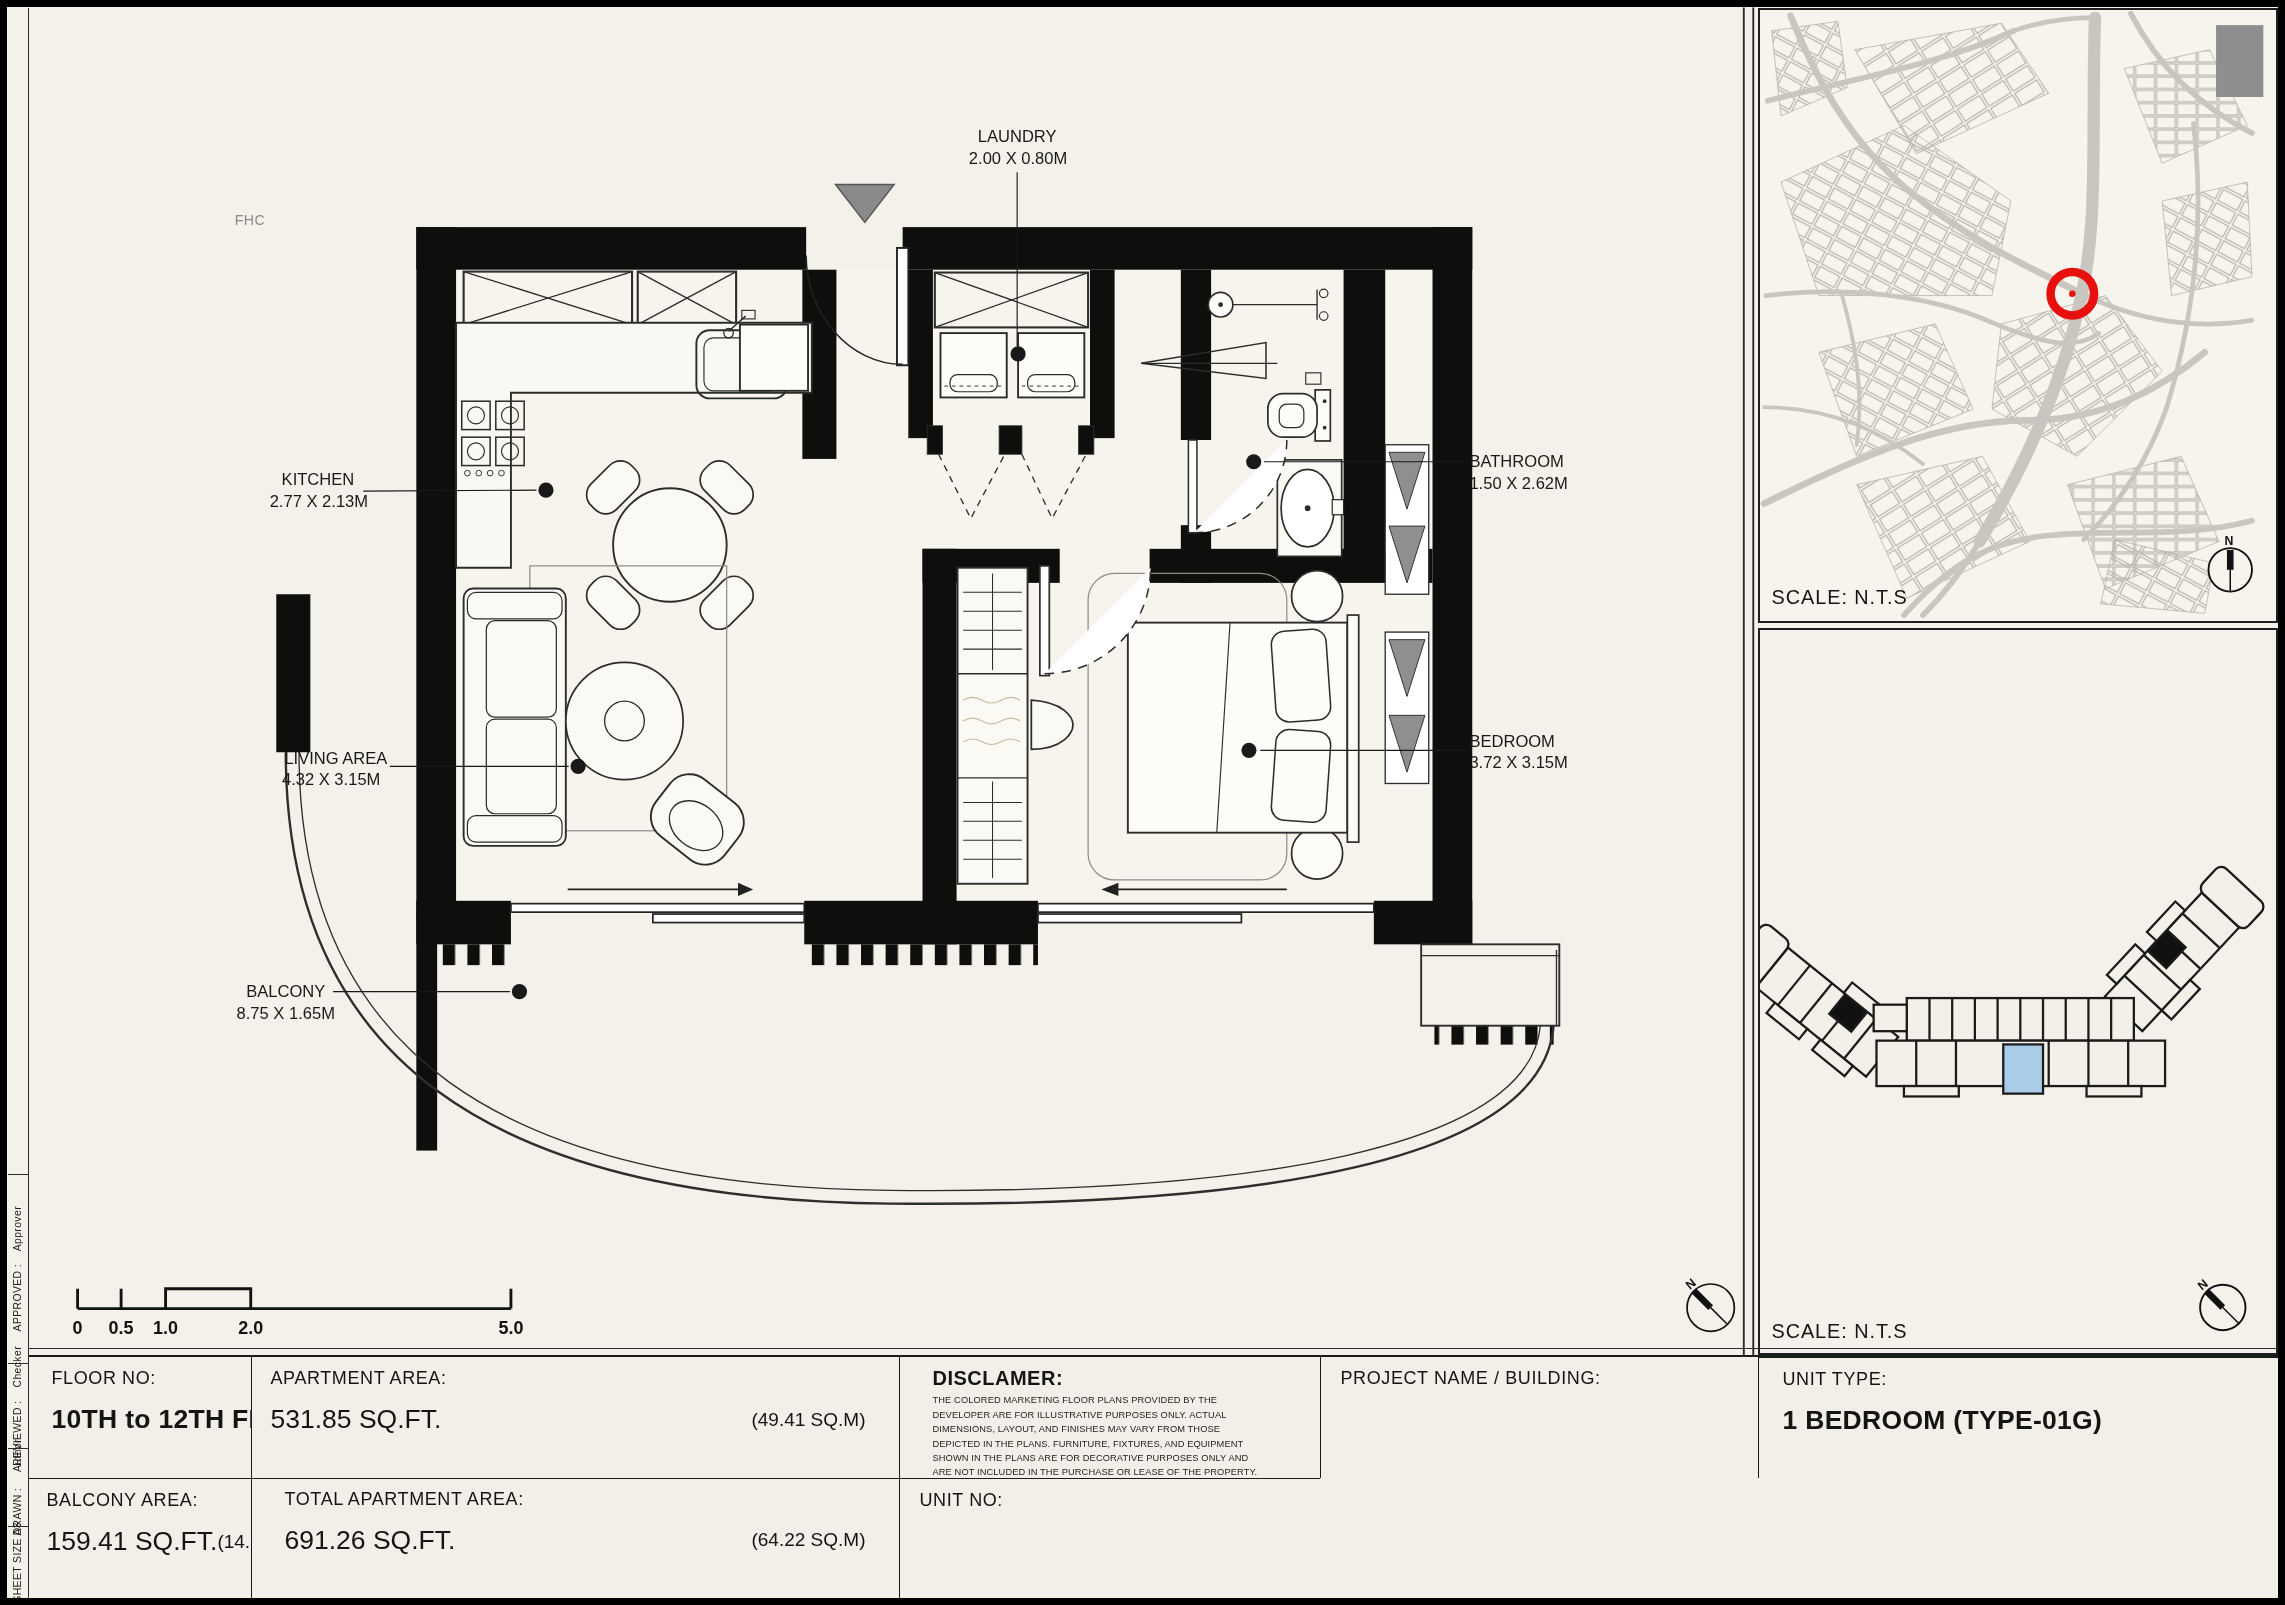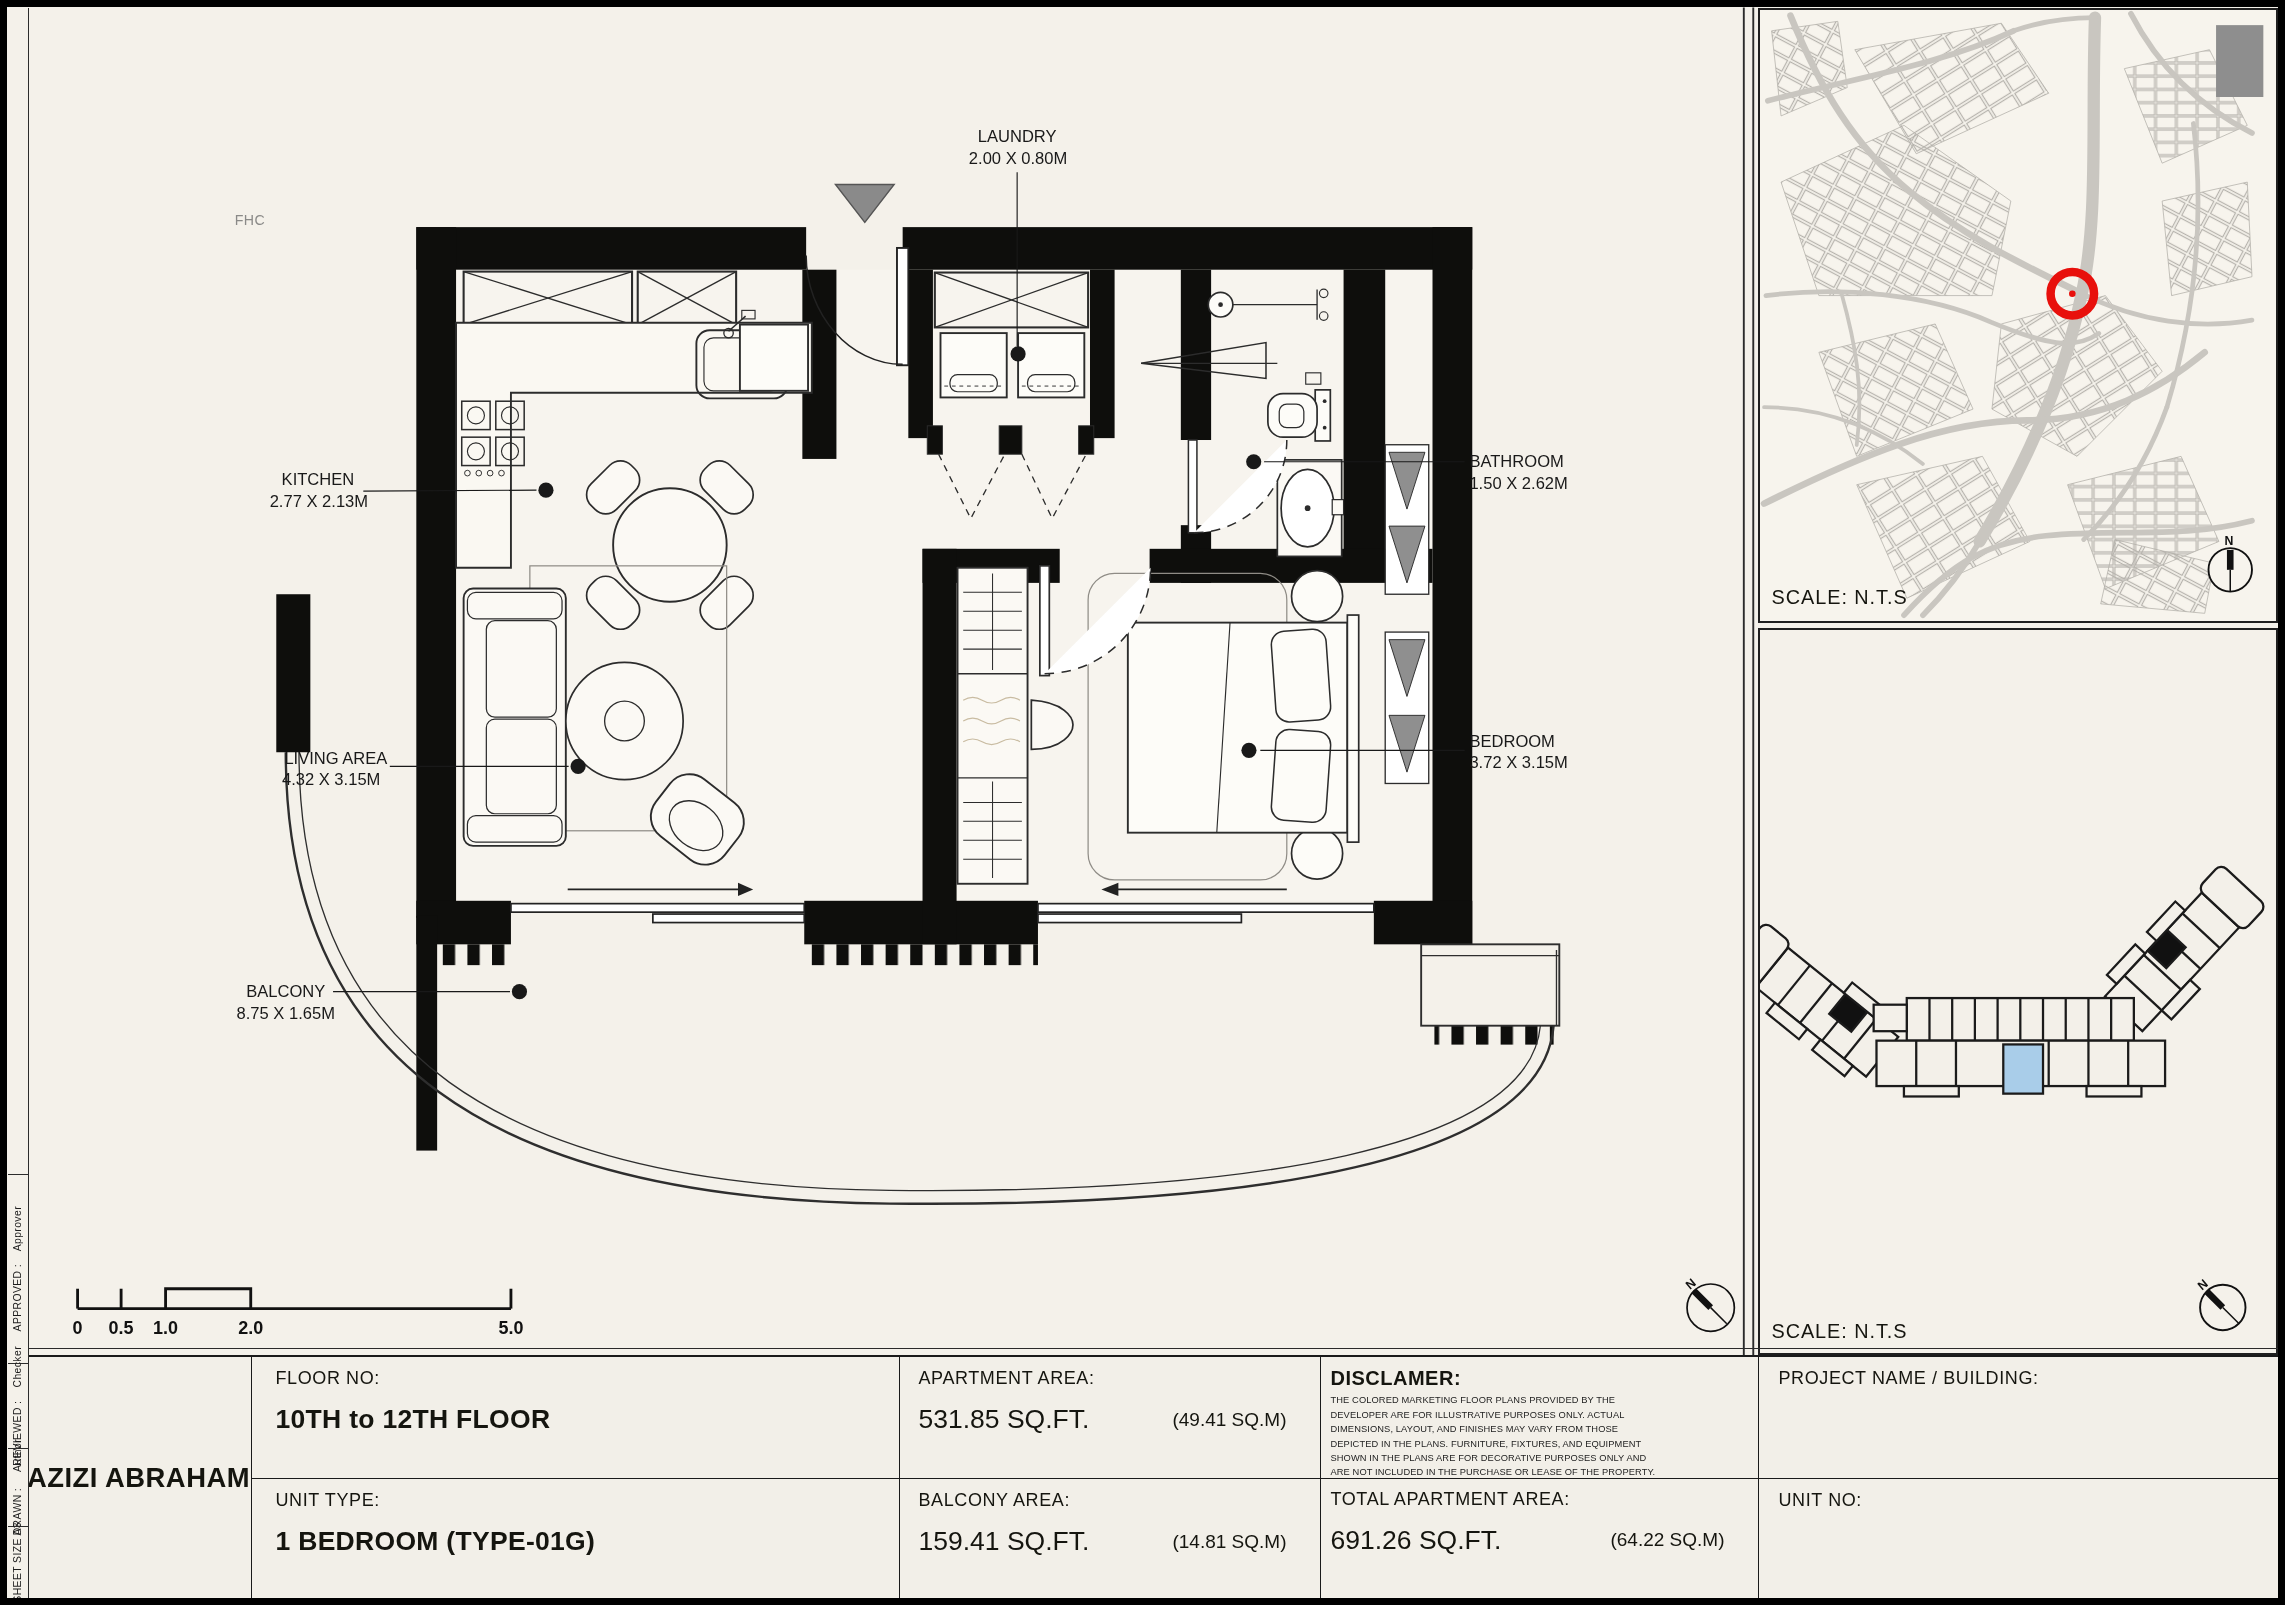--- a/index.html
+++ b/index.html
@@ -24,21 +24,21 @@
   .tb-topline{position:absolute;left:26.5px;top:1348px;width:2251px;border-top:1.9px solid #2a2a2a;z-index:15;}
   .titleblock{position:absolute;left:26.5px;top:1355px;width:2251px;height:242px;display:grid;
     grid-template-columns:224px 648px 421px 438px 520px;grid-template-rows:121px 121px;
     border-top:2.4px solid #1a1a1a;box-sizing:border-box;z-index:15;background:#f2efe8;color:#15150f;}
   .cell{border-left:1.9px solid #1a1a1a;border-top:1.9px solid #1a1a1a;box-sizing:border-box;overflow:hidden;}
   .cell.r1{border-top:none;}
   .cell.c0{border-left:none;grid-row:1/3;display:flex;align-items:center;justify-content:center;}
   .brand{font-size:27.4px;font-weight:600;letter-spacing:0.5px;white-space:nowrap;}
   .cell .pad{padding:11.4px 0 0 24px;}
   .cell.c2 .pad{padding-left:19px;}
-  .cell.c3 .pad{padding-left:10px;padding-top:9.5px;}
+  .cell.c3 .pad{padding-left:33px;padding-top:9.5px;}
   .cell.c4 .pad{padding-left:20px;}
   .lbl{font-size:18px;letter-spacing:0.6px;}
   .val{font-size:26.5px;font-weight:700;margin-top:15px;letter-spacing:0.3px;white-space:nowrap;}
   .arearow{display:flex;align-items:center;margin-top:15px;margin-right:33px;}
   .arearow .big{font-size:26.5px;font-weight:500;white-space:nowrap;}
   .arearow .metric{font-size:19px;margin-left:auto;white-space:nowrap;}
   .disc-title{font-size:20px;font-weight:600;letter-spacing:0.5px;}
   .disc-text{width:326px;font-size:9.3px;line-height:1.55;letter-spacing:0.1px;margin-top:3.8px;color:#222;}
 </style>
 </head>
@@ -461,23 +461,20 @@
         <circle cx="489" cy="716" r="24" fill="none" stroke="#111" stroke-width="2"></circle>
         <line x1="472" y1="699" x2="489" y2="716" stroke="#111" stroke-width="7"></line>
         <line x1="489" y1="716" x2="506" y2="733" stroke="#111" stroke-width="1.6"></line>
         <text x="463" y="697" font-family="Liberation Sans, sans-serif" font-size="13" font-weight="700" fill="#111" transform="rotate(-40 467 692)">N</text>
       </g>
     </svg>
   </div>
 
   <div class="tb-topline"></div>
   <div class="titleblock">
-    <div class="cell c0 r1">
-      <div class="brand">AZIZI ABRAHAM</div>
-    </div>
     <div class="cell c1 r1">
       <div class="pad">
         <div class="lbl">FLOOR NO:</div>
         <div class="val">10TH to 12TH FLOOR</div>
       </div>
     </div>
     <div class="cell c2 r1">
       <div class="pad">
         <div class="lbl">APARTMENT AREA:</div>
         <div class="arearow">

